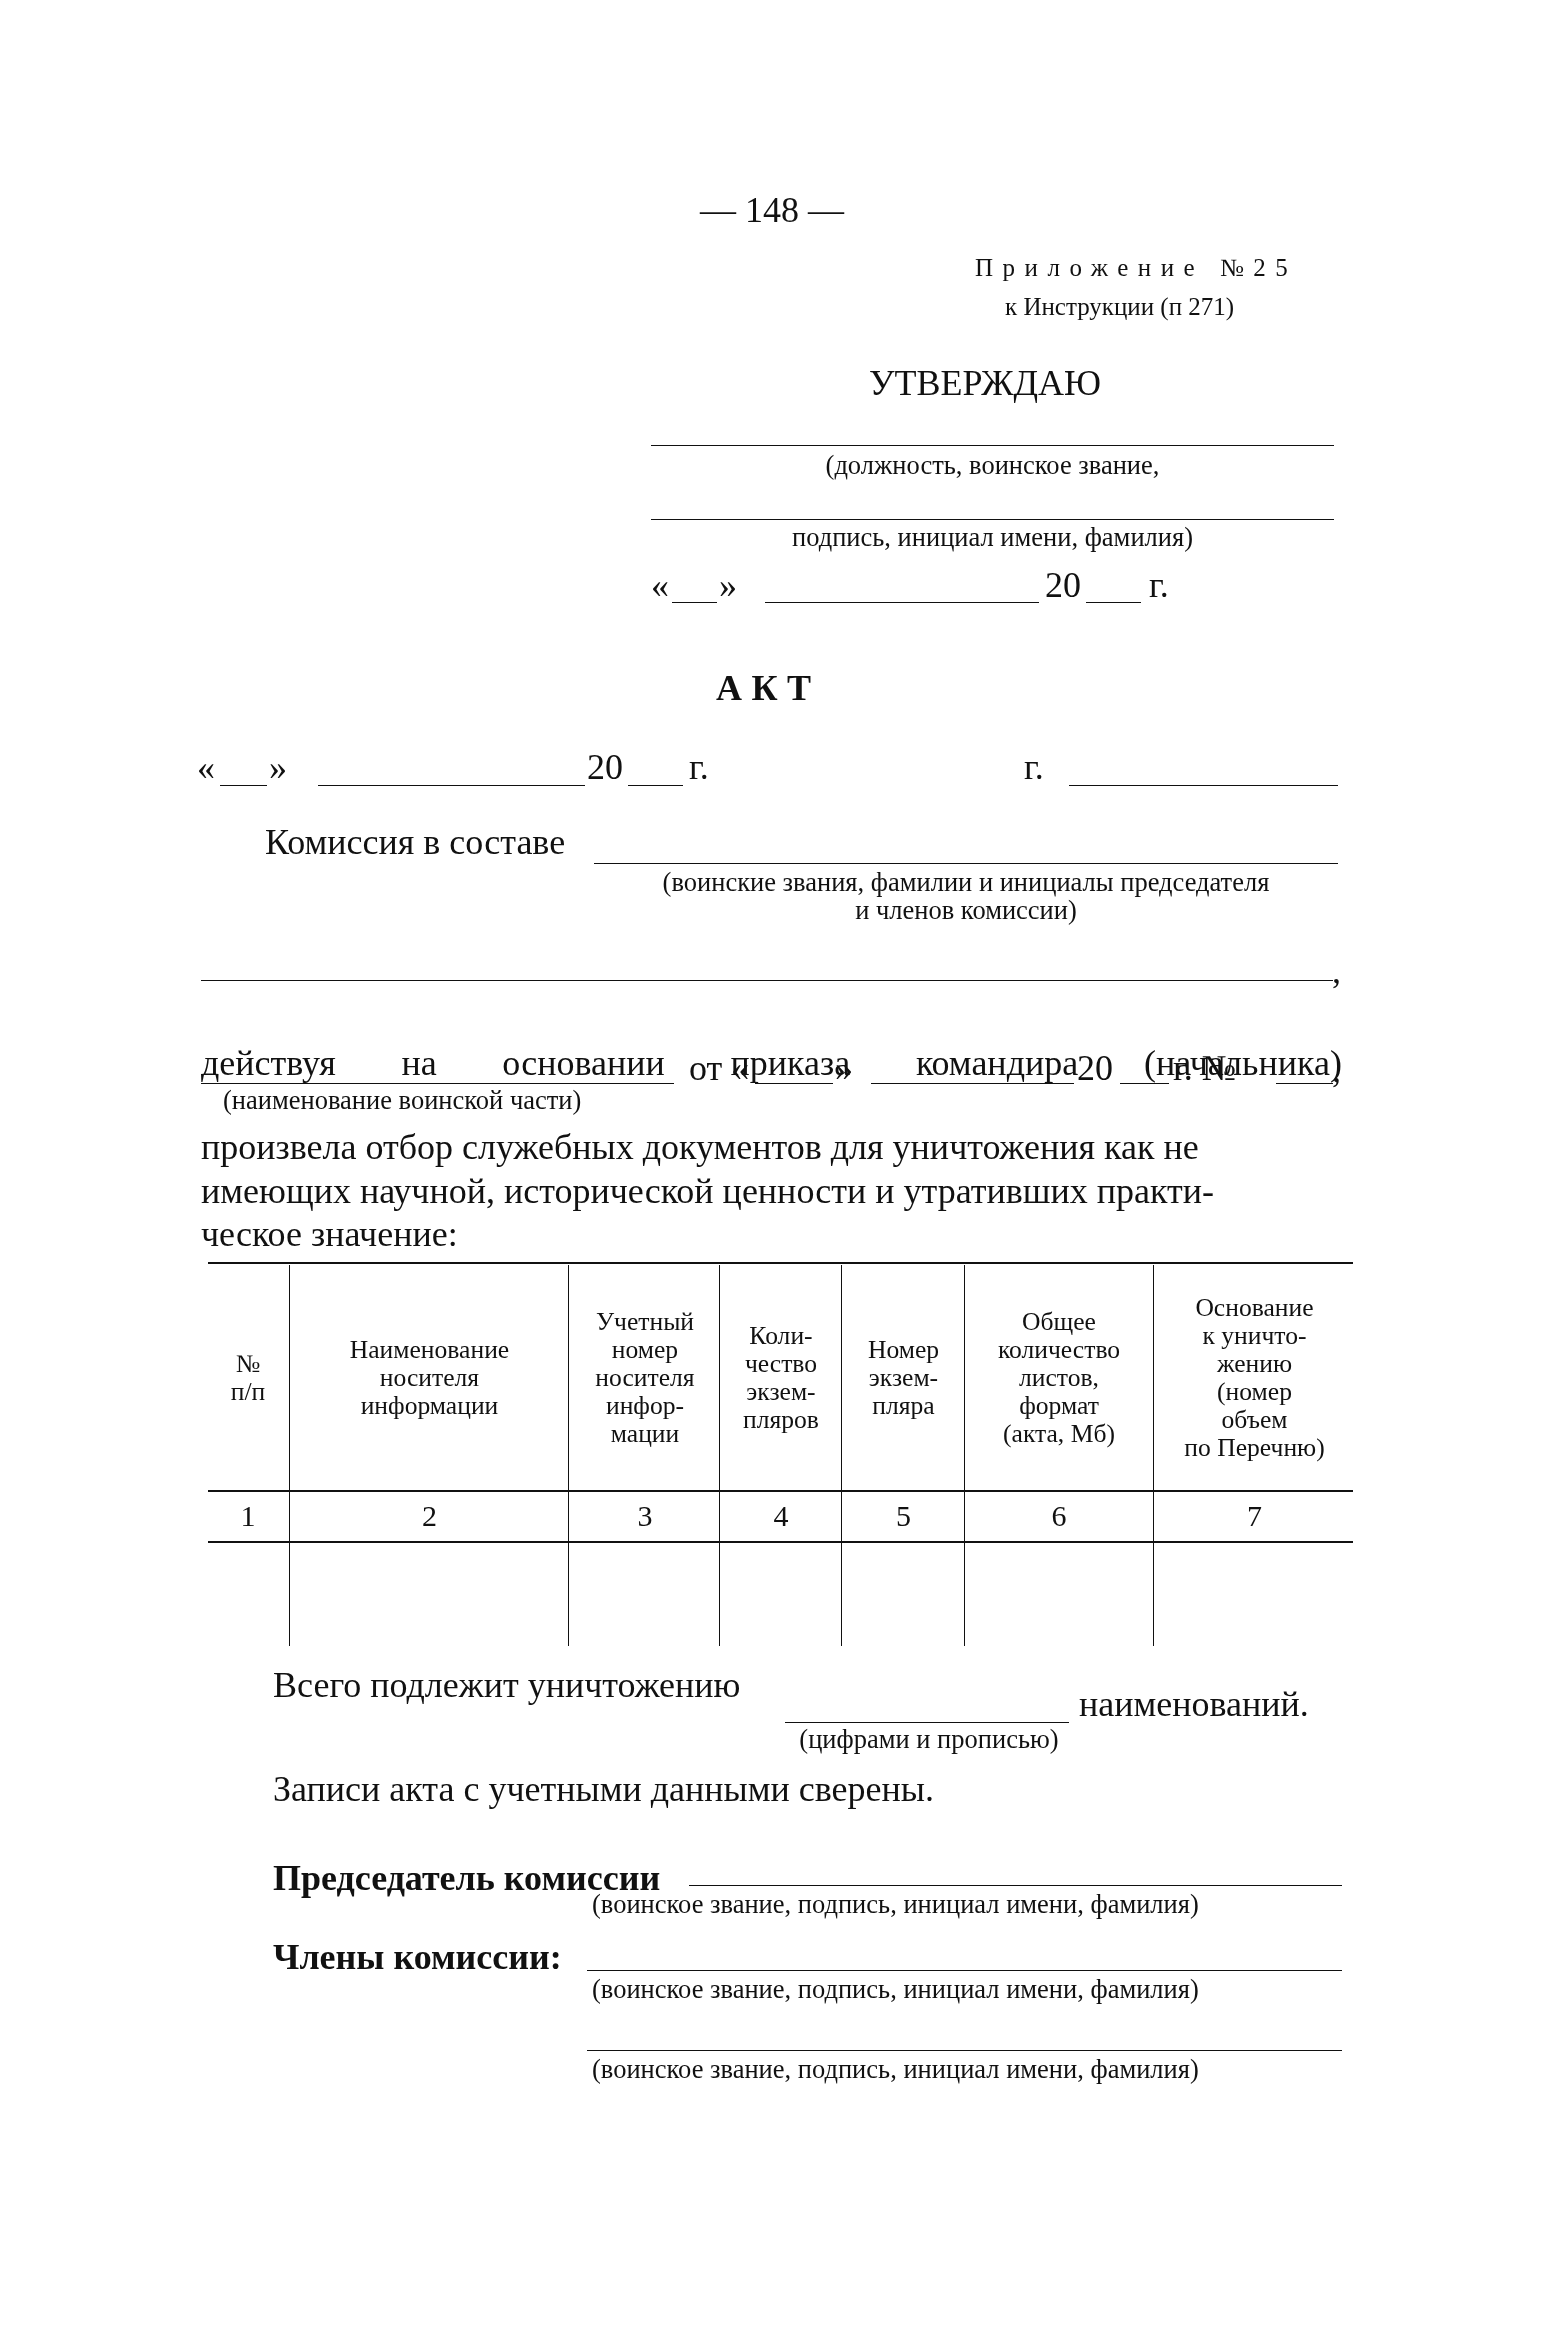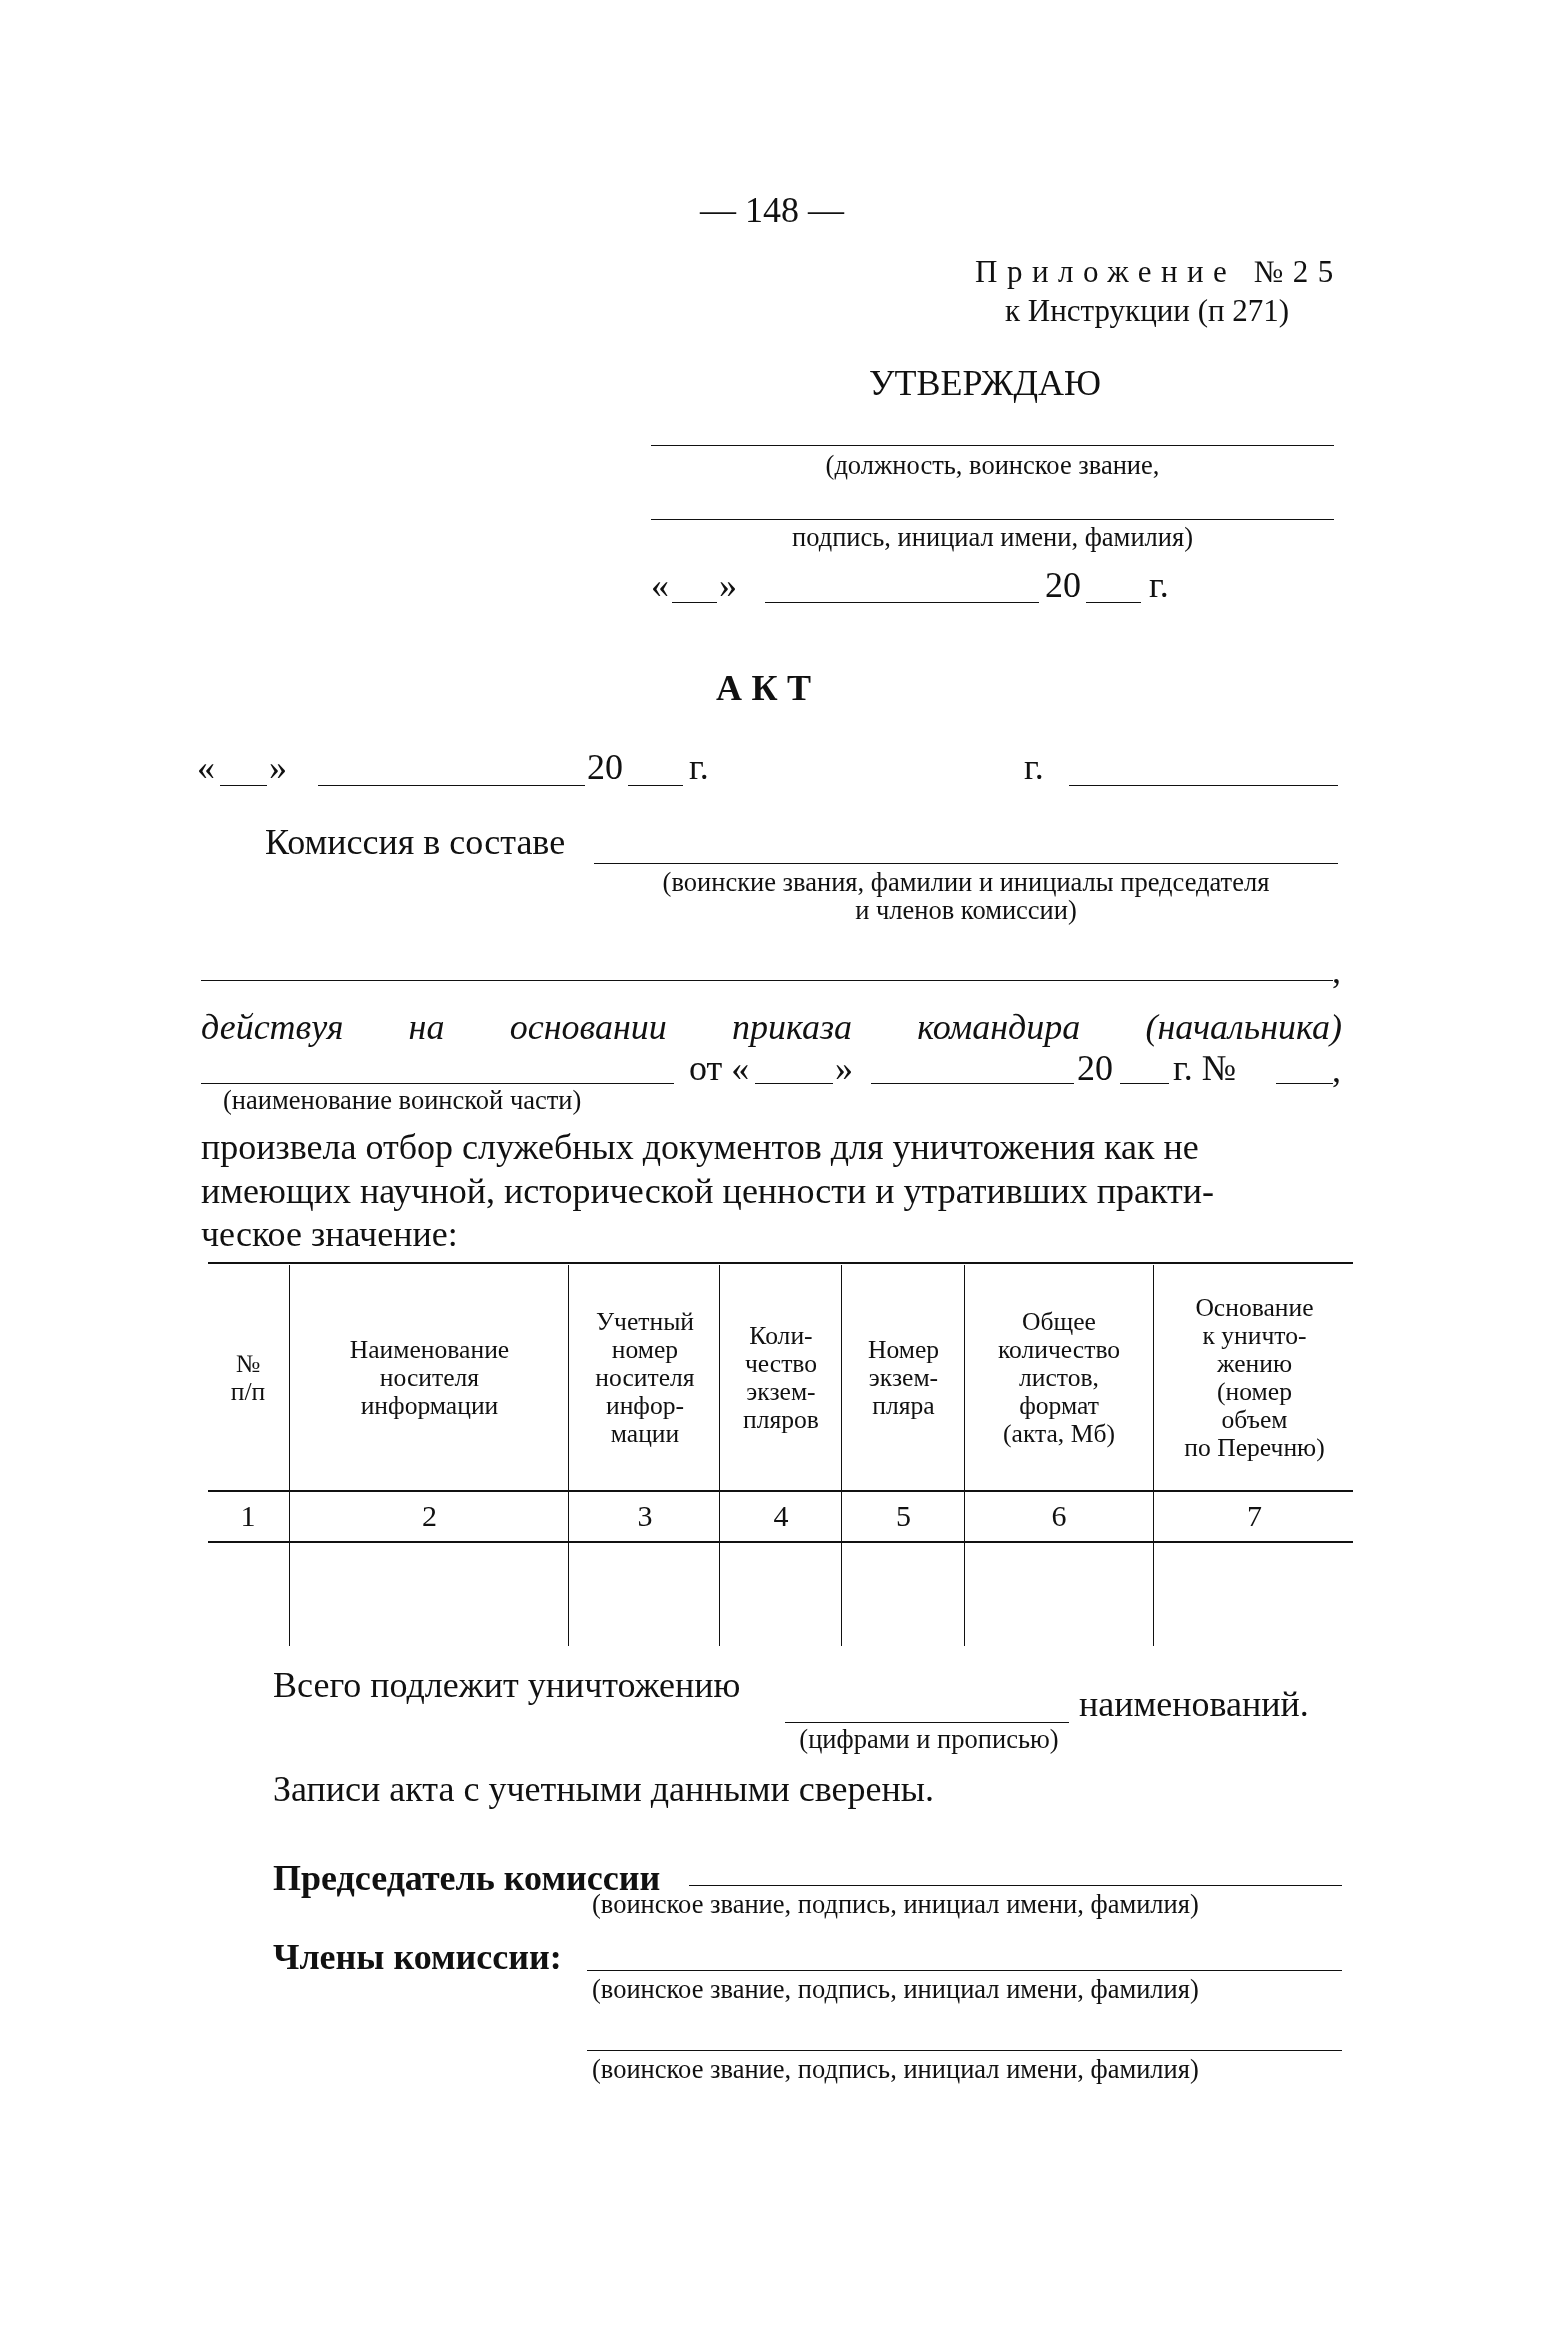--- a/index.html
+++ b/index.html
@@ -1,20 +1,20 @@
 <!DOCTYPE html>
 <html style="font-size:15px"><head>
 <meta charset="utf-8">
 <style>
   html, body { margin:0; padding:0; background:#ffffff; }
   body { width:1565px; height:2347px; position:relative; overflow:hidden;
          font-family:"Liberation Serif","DejaVu Serif",serif; color:#111; }
   .abs { position:absolute; white-space:nowrap; }
   .t36 { font-size:36px; }
-  .t30 { font-size:31px; }
+  .t30 { font-size:25px; }
   .t26 { font-size:26.5px;text-align:right; }
   .line { position:absolute; border-bottom:1.9px solid #111; height:0; }
   .thick { border-bottom-width:2.8px; }
   .center { text-align:center; }
   .bold { font-weight:bold; }
   .spaced { letter-spacing:9.5px; }
   .vline { position:absolute; border-left:1.9px solid #111; width:0; }
   .hdr { position:absolute; font-size:25.6px; line-height:28px; text-align:center;
          display:flex; align-items:center; justify-content:center; }
   .num { position:absolute; font-size:30px; text-align:center; }
@@ -54,21 +54,21 @@
 <div class="abs t36" style="left:1024px; top:746px;">г.</div>
 <div class="line" style="left:1069px; top:785px; width:269px;"></div>
 
 <div class="abs t36" style="left:265px; top:821px;">Комиссия в составе</div>
 <div class="line" style="left:594px; top:863px; width:744px;"></div>
 <div class="abs t26 center" style="left:594px; top:867px; width:744px;">(воинские звания, фамилии и инициалы председателя</div>
 <div class="abs t26 center" style="left:594px; top:895px; width:744px;">и членов комиссии)</div>
 <div class="line" style="left:201px; top:980px; width:1132px;"></div>
 <div class="abs t36" style="left:1332px; top:950px;">,</div>
 
-<div class="abs t36 justify" style="left:201px; top:1006px; width:1141px;font-style:italic;">
+<div class="abs t36 justify" style="left:201px; top:1042px; width:1141px;">
   <span>действуя</span>
   <span>на</span>
   <span>основании</span>
   <span>приказа</span>
   <span>командира</span>
   <span>(начальника)</span>
 </div>
 
 <div class="line" style="left:201px; top:1083px; width:473px;"></div>
 <div class="abs t26" style="left:223px; top:1085px;">(наименование воинской части)</div>

